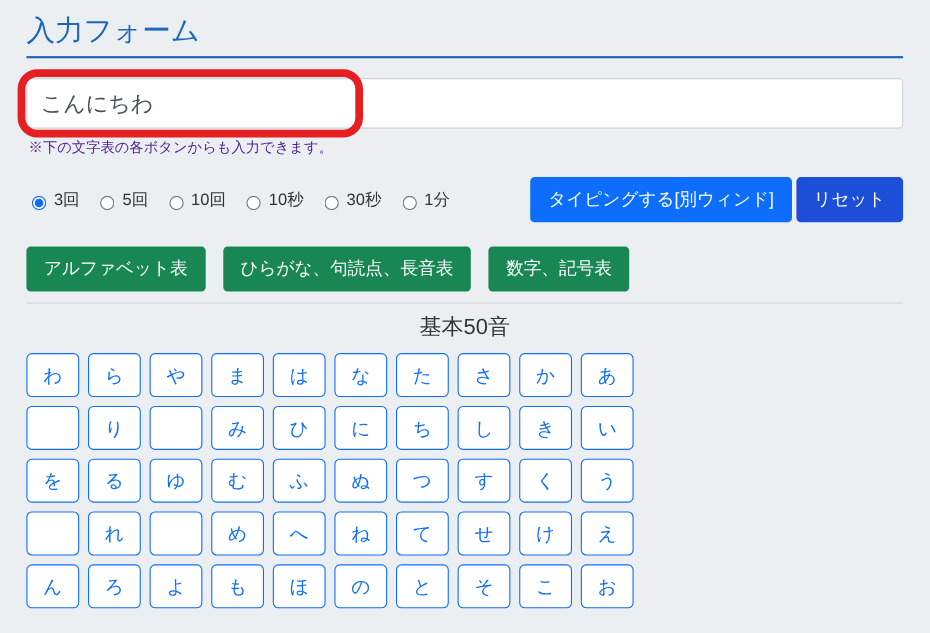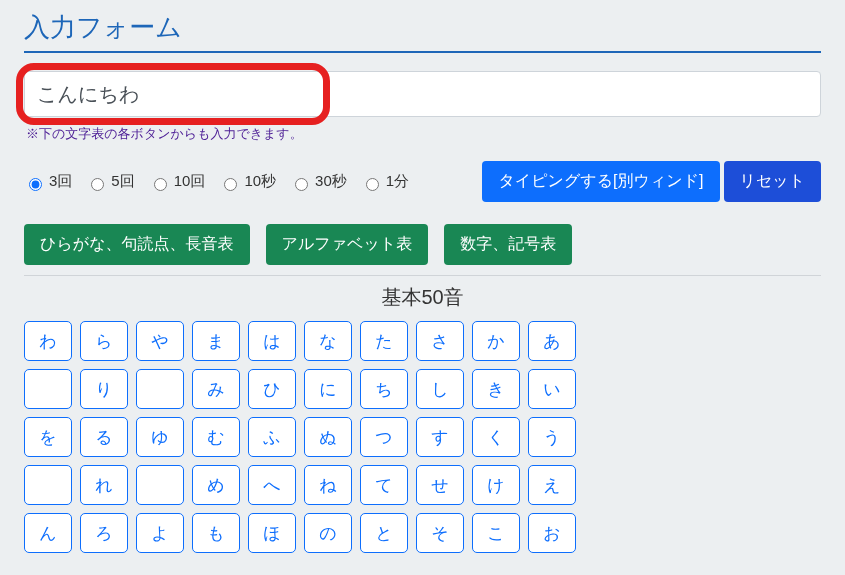--- a/index.html
+++ b/index.html
@@ -132,22 +132,22 @@
           <span>1分</span>
         </label>
       </div>
     <div class="buttons">
       <button class="btn btn-blue">タイピングする[別ウィンド]</button>
       <button class="btn btn-red">リセット</button>
     </div>
   </div>
 
   <div class="green-tabs" id="tabs-container">
+      <button class="btn btn-green">アルファベット表</button>
       <button class="btn btn-green">ひらがな、句読点、長音表</button>
-      <button class="btn btn-green">アルファベット表</button>
       <button class="btn btn-green">数字、記号表</button>
     </div>
   <hr class="divider">
 
   <div class="kana-title">基本50音</div>
   <div class="kana-grid" id="kana-grid">
       <div class="kana-row">
         <button class="kana-btn">わ</button>
         <button class="kana-btn">ら</button>
         <button class="kana-btn">や</button>

